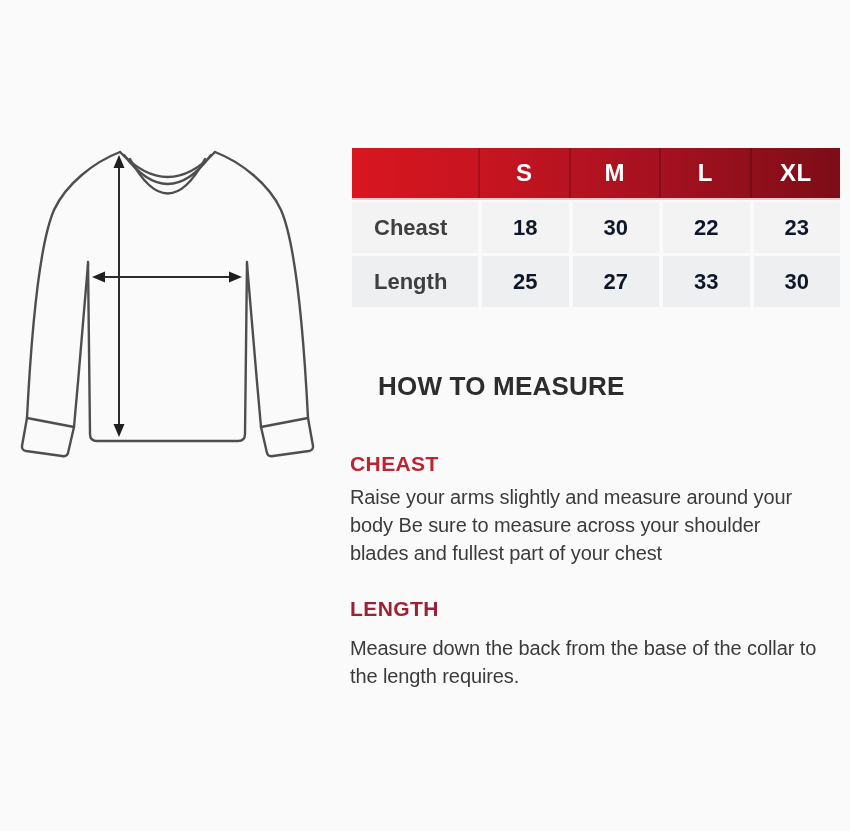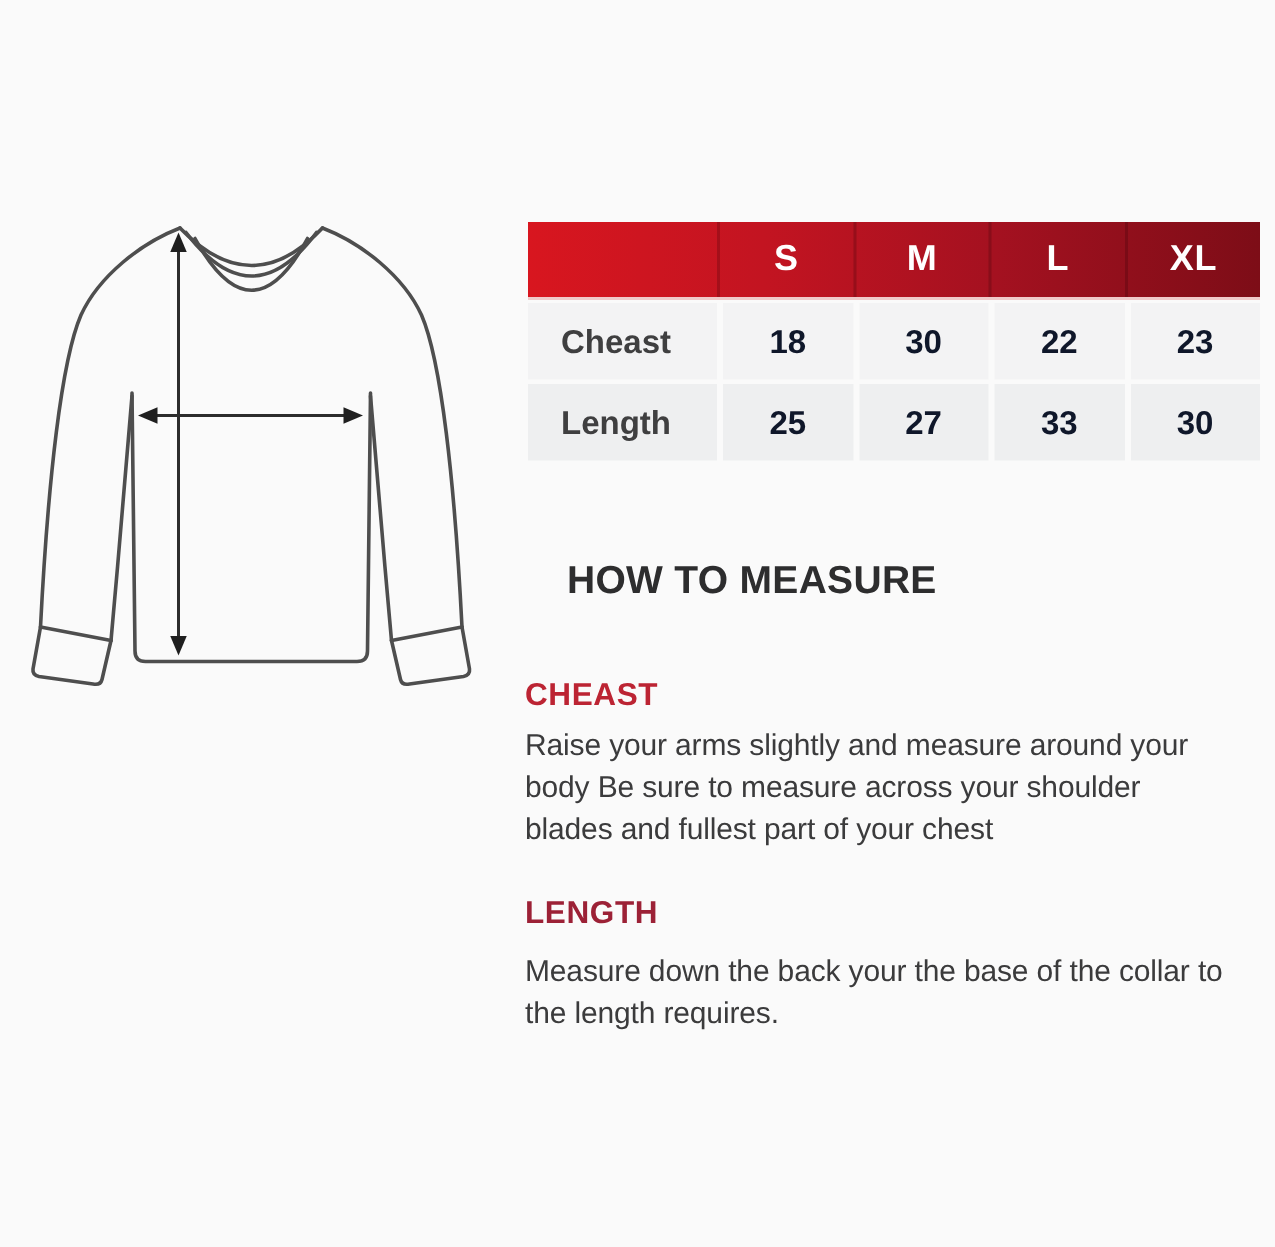--- a/index.html
+++ b/index.html
@@ -132,15 +132,15 @@
       </div>
     </div>
   </div>
 
   <div class="htm-title">HOW TO MEASURE</div>
 
   <div class="sec-heading cheast">CHEAST</div>
   <div class="sec-body cheast">Raise your arms slightly and measure around your body Be sure to measure across your shoulder blades and fullest part of your chest</div>
 
   <div class="sec-heading length">LENGTH</div>
-  <div class="sec-body length">Measure down the back your the base of the collar to the length requires.</div>
+  <div class="sec-body length">Measure down the back from the base of the collar to the length requires.</div>
 
 </div>
 
 </body></html>

